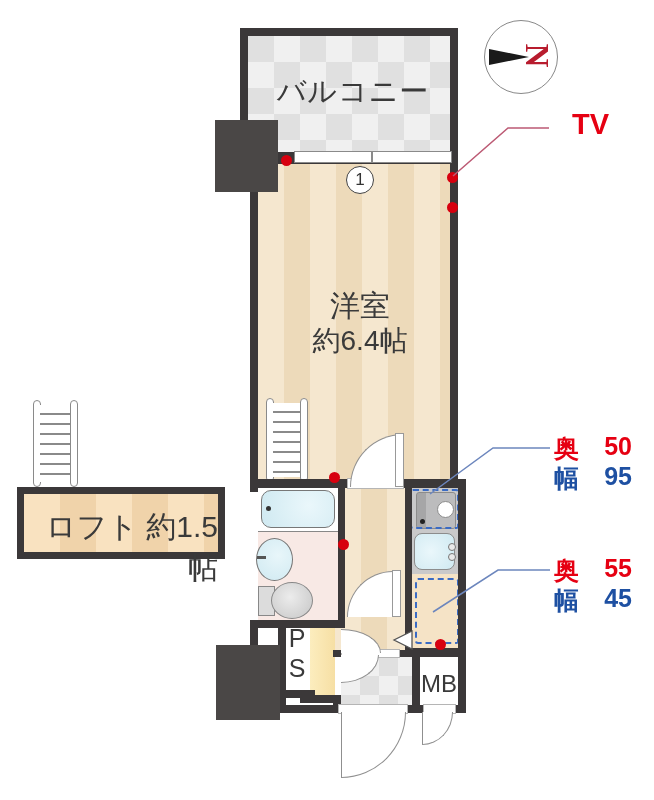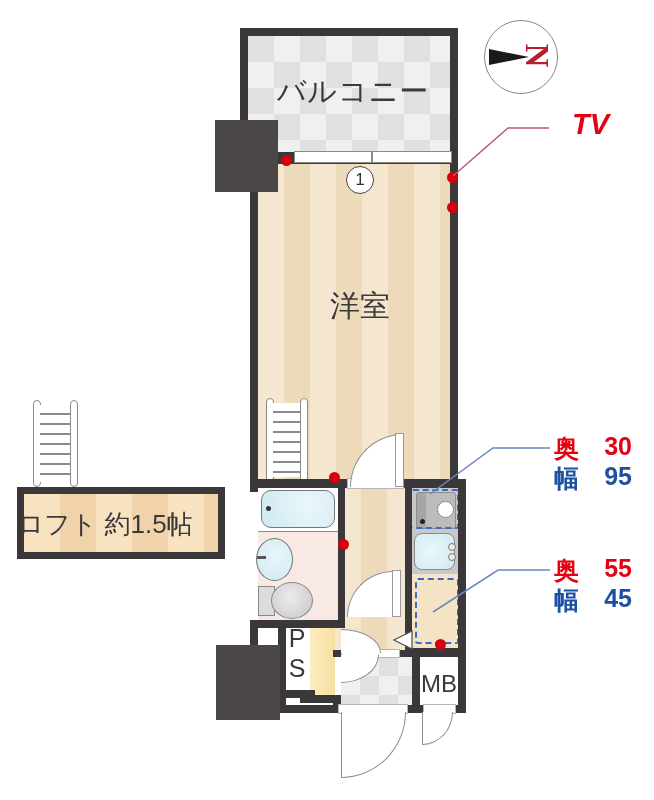--- a/index.html
+++ b/index.html
@@ -32,21 +32,21 @@
 
 <div id="canvas">
 
   <div class="abs checker" style="left:248px;top:36px;width:202px;height:116px;"></div>
   <div class="abs stripes" style="left:258px;top:164px;width:192px;height:315px;"></div>
   <div class="abs stripes" style="left:335px;top:487px;width:70px;height:163px;"></div>
   <div class="abs checker small" style="left:341px;top:657px;width:71px;height:48px;"></div>
   <div class="abs" style="left:412px;top:574px;width:46px;height:74px;background:#f5e3c6;"></div>
 
   <div class="abs loftstripes" style="left:17px;top:487px;width:208px;height:72px;border:7px solid var(--wall);box-sizing:border-box;"></div>
-  <div class="label" style="left:8px;top:507px;width:194px;text-align:center;font-size:26px;">ロフト 約1.5帖</div>
+  <div class="label" style="left:24px;top:507px;width:194px;text-align:right;font-size:30px;">ロフト 約1.5帖</div>
 
   <div class="ladder" style="left:33px;top:400px;width:45px;height:87px;">
     <div class="rail l"></div>
       <div class="rungs"></div>
       <div class="rail r"></div>
   </div>
   <div class="ladder" style="left:266px;top:398px;width:42px;height:84px;">
     <div class="rail l"></div>
       <div class="rungs"></div>
       <div class="rail r"></div>
@@ -132,28 +132,29 @@
     <polygon points="412,631 412,649 394,640" fill="#ffffff" stroke="#555" stroke-width="1.3"></polygon>
   </svg>
 
   <div class="abs" style="left:484px;top:20px;width:74px;height:74px;border:1.6px solid #888;border-radius:50%;box-sizing:border-box;">
     <div class="abs" style="left:4px;top:28px;width:0;height:0;border-left:40px solid #1a1a1a;border-top:8px solid transparent;border-bottom:8px solid transparent;"></div>
     <div class="abs" style="left:40px;top:16px;font-size:33px;font-weight:bold;font-family:'Liberation Serif','DejaVu Serif',serif;color:var(--compass-red);transform:rotate(90deg);">N</div>
   </div>
 
   <div class="label" style="left:300px;top:286px;width:120px;text-align:center;font-size:30px;">洋室</div>
   <div class="label" style="left:258px;top:72px;width:190px;text-align:center;font-size:29px;letter-spacing:1px;">バルコニー</div>
+  <div class="label" style="left:290px;top:322px;width:140px;text-align:center;font-size:28px;">約6.4帖</div>
   <div class="label" style="left:419px;top:670px;width:40px;text-align:center;font-size:24px;">MB</div>
   <div class="label" style="left:287px;top:624px;width:20px;text-align:center;font-size:25px;">P</div>
   <div class="label" style="left:287px;top:654px;width:20px;text-align:center;font-size:25px;">S</div>
-  <div class="label" style="left:572px;top:108px;font-size:29px;font-weight:bold;color:var(--red);font-style:italic;">TV</div>
+  <div class="label" style="left:572px;top:108px;font-size:29px;font-weight:bold;color:var(--red);">TV</div>
 
   <div class="dimrow" style="left:554px;top:432px;color:var(--red);">
     <span>奥</span>
-    <span>30</span>
+    <span>50</span>
   </div>
   <div class="dimrow" style="left:554px;top:462px;color:var(--blue);">
     <span>幅</span>
     <span>95</span>
   </div>
 
   <div class="dimrow" style="left:554px;top:554px;color:var(--red);">
     <span>奥</span>
     <span>55</span>
   </div>

